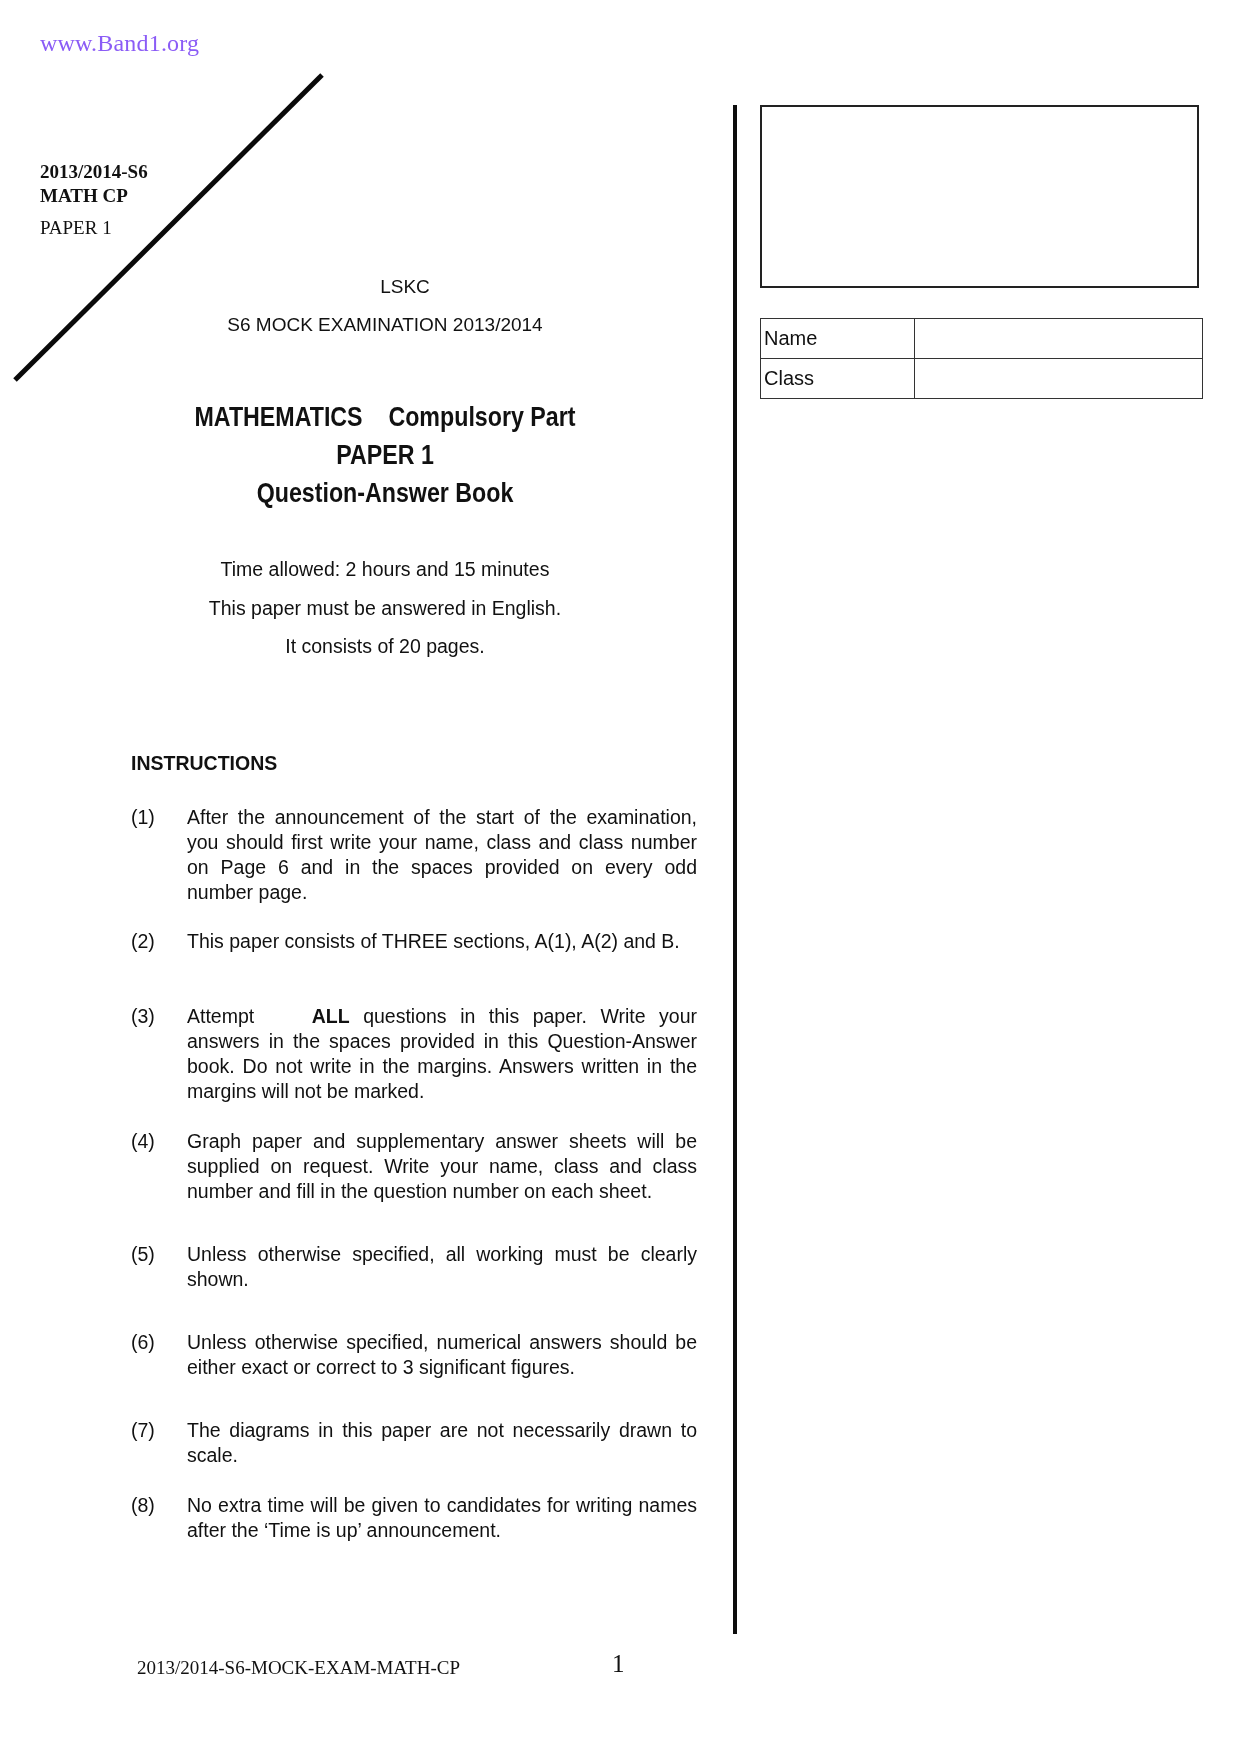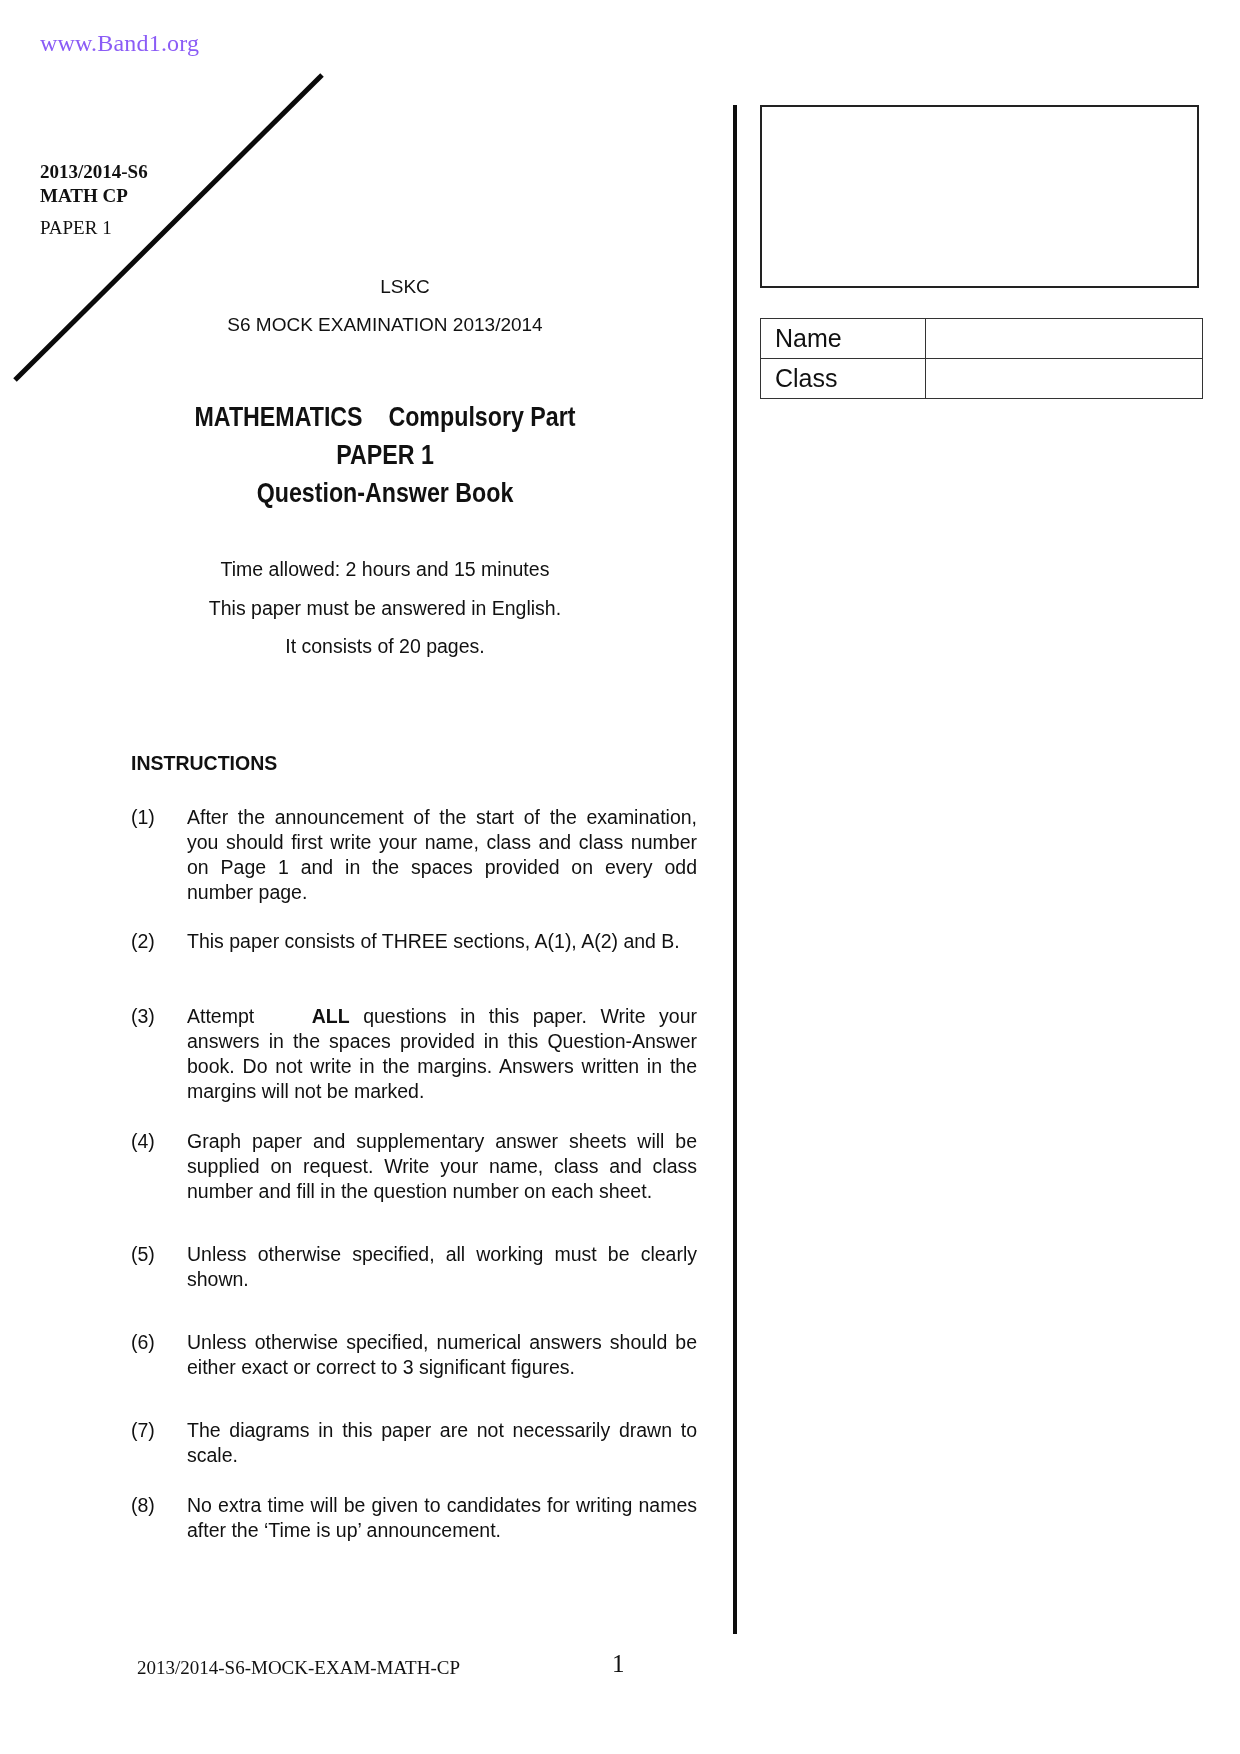--- a/index.html
+++ b/index.html
@@ -59,22 +59,22 @@
     }
 
     .info-table {
       left: 760px; top: 318px;
       border-collapse: collapse;
       width: 443px;
     }
     .info-table td {
       border: 1.5px solid #333333;
       height: 39px;
-      padding: 0 0 0 14px;
-      font-size: 25px;
+      padding: 0 0 0 3px;
+      font-size: 20px;
       vertical-align: middle;
     }
     .info-table td.label { width: 150px; }
 
     .footer-code {
       left: 137px; top: 1657px;
       font-family: "Liberation Serif", serif;
       font-size: 19px;
     }
     .footer-page {
@@ -113,21 +113,21 @@
   <div>Time allowed: 2 hours and 15 minutes</div>
   <div>This paper must be answered in English.</div>
   <div>It consists of 20 pages.</div>
 </div>
 
 <div class="abs instr-heading">INSTRUCTIONS</div>
 
 <div class="abs instr-list">
   <div class="instr-item" style="top:0px;">
     <span class="instr-num">(1)</span>
-    <span class="instr-text">After the announcement of the start of the examination, you should first write your name, class and class number on Page 1 and in the spaces provided on every odd number page.</span>
+    <span class="instr-text">After the announcement of the start of the examination, you should first write your name, class and class number on Page 6 and in the spaces provided on every odd number page.</span>
   </div>
   <div class="instr-item" style="top:124px;">
     <span class="instr-num">(2)</span>
     <span class="instr-text">This paper consists of THREE sections, A(1), A(2) and B.</span>
   </div>
   <div class="instr-item" style="top:199px;">
     <span class="instr-num">(3)</span>
     <span class="instr-text"><span>Attempt </span><b>ALL</b><span> questions in this paper. Write your answers in the spaces provided in this Question-Answer book. Do not write in the margins. Answers written in the margins will not be marked.</span></span>
   </div>
   <div class="instr-item" style="top:324px;">

